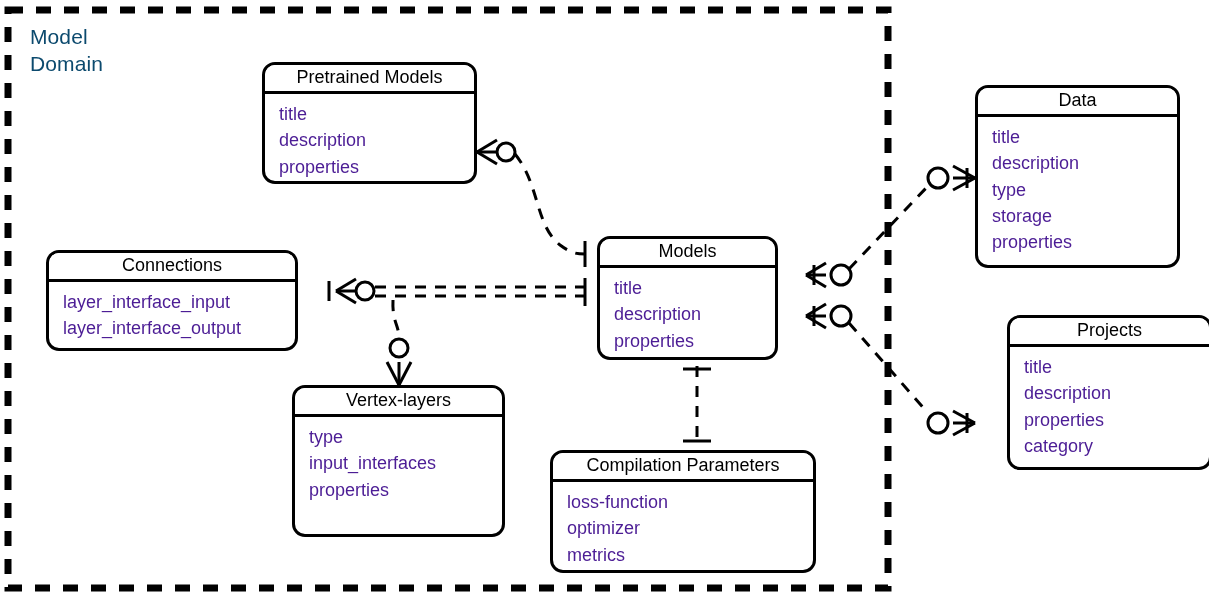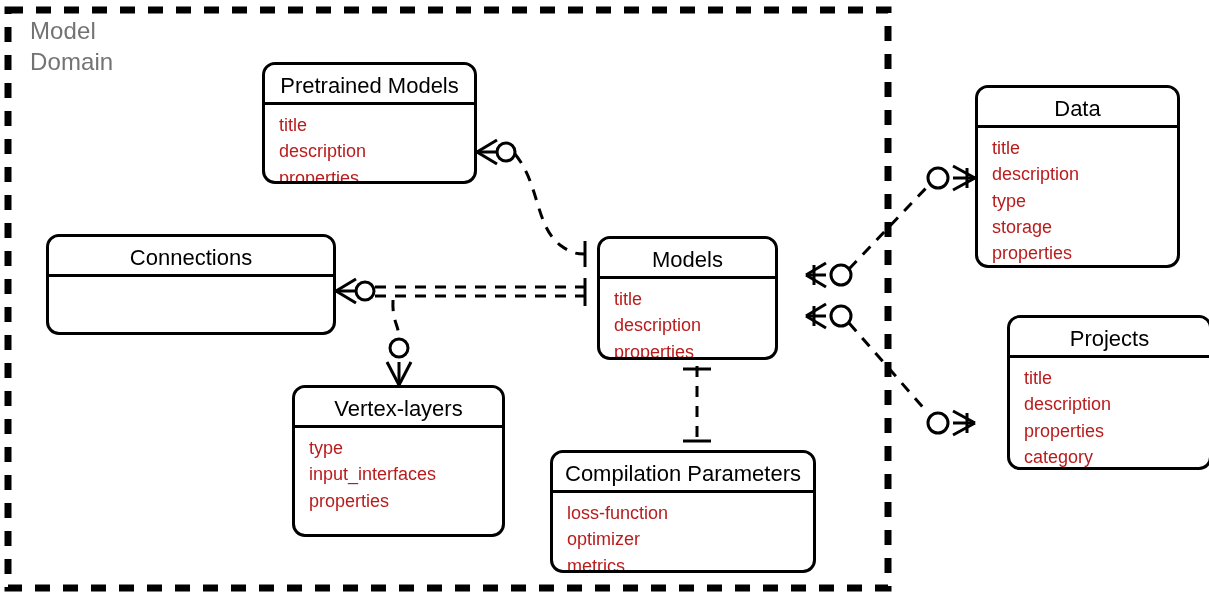--- a/index.html
+++ b/index.html
@@ -18,53 +18,53 @@
   #diagram-svg {
     position: absolute;
     left: 0;
     top: 0;
     width: 1209px;
     height: 603px;
   }
   .domain-label {
     position: absolute;
     left: 30px;
-    top: 16px;
-    font-size: 24px;
-    color: #737373;
+    top: 24px;
+    font-size: 21px;
+    color: #0c4a6e;
     line-height: 1.28;
     white-space: pre-line;
     letter-spacing: 0.1px;
   }
   .entity {
     position: absolute;
     box-sizing: border-box;
     background: #ffffff;
     border: 3px solid #000000;
     border-radius: 13px;
     overflow: hidden;
   }
   .entity-title {
     box-sizing: border-box;
     width: 100%;
     text-align: center;
-    font-size: 22px;
+    font-size: 18px;
     color: #000000;
     border-bottom: 3px solid #000000;
-    padding: 8px 4px 3px 4px;
+    padding: 2px 4px 3px 4px;
     background: #ffffff;
     white-space: nowrap;
   }
   .entity-attrs {
     box-sizing: border-box;
     padding: 7px 0 6px 14px;
   }
   .attr {
     font-size: 18px;
-    color: #b91c1c;
+    color: #4c1d95;
     line-height: 1.46;
     white-space: nowrap;
   }
 </style>
 </head>
 <body>
 
 <div id="canvas">
 
   <svg id="diagram-svg" viewBox="0 0 1209 603">
@@ -154,22 +154,26 @@
 
   <div class="entity" style="left:262px; top:62px; width:215px; height:122px;">
     <div class="entity-title">Pretrained Models</div>
     <div class="entity-attrs">
       <div class="attr">title</div>
       <div class="attr">description</div>
       <div class="attr">properties</div>
     </div>
   </div>
 
-  <div class="entity" style="left:46px; top:234px; width:290px; height:101px;">
+  <div class="entity" style="left:46px; top:250px; width:252px; height:101px;">
     <div class="entity-title">Connections</div>
+    <div class="entity-attrs">
+      <div class="attr">layer_interface_input</div>
+      <div class="attr">layer_interface_output</div>
+    </div>
   </div>
 
   <div class="entity" style="left:597px; top:236px; width:181px; height:124px;">
     <div class="entity-title">Models</div>
     <div class="entity-attrs">
       <div class="attr">title</div>
       <div class="attr">description</div>
       <div class="attr">properties</div>
     </div>
   </div>

